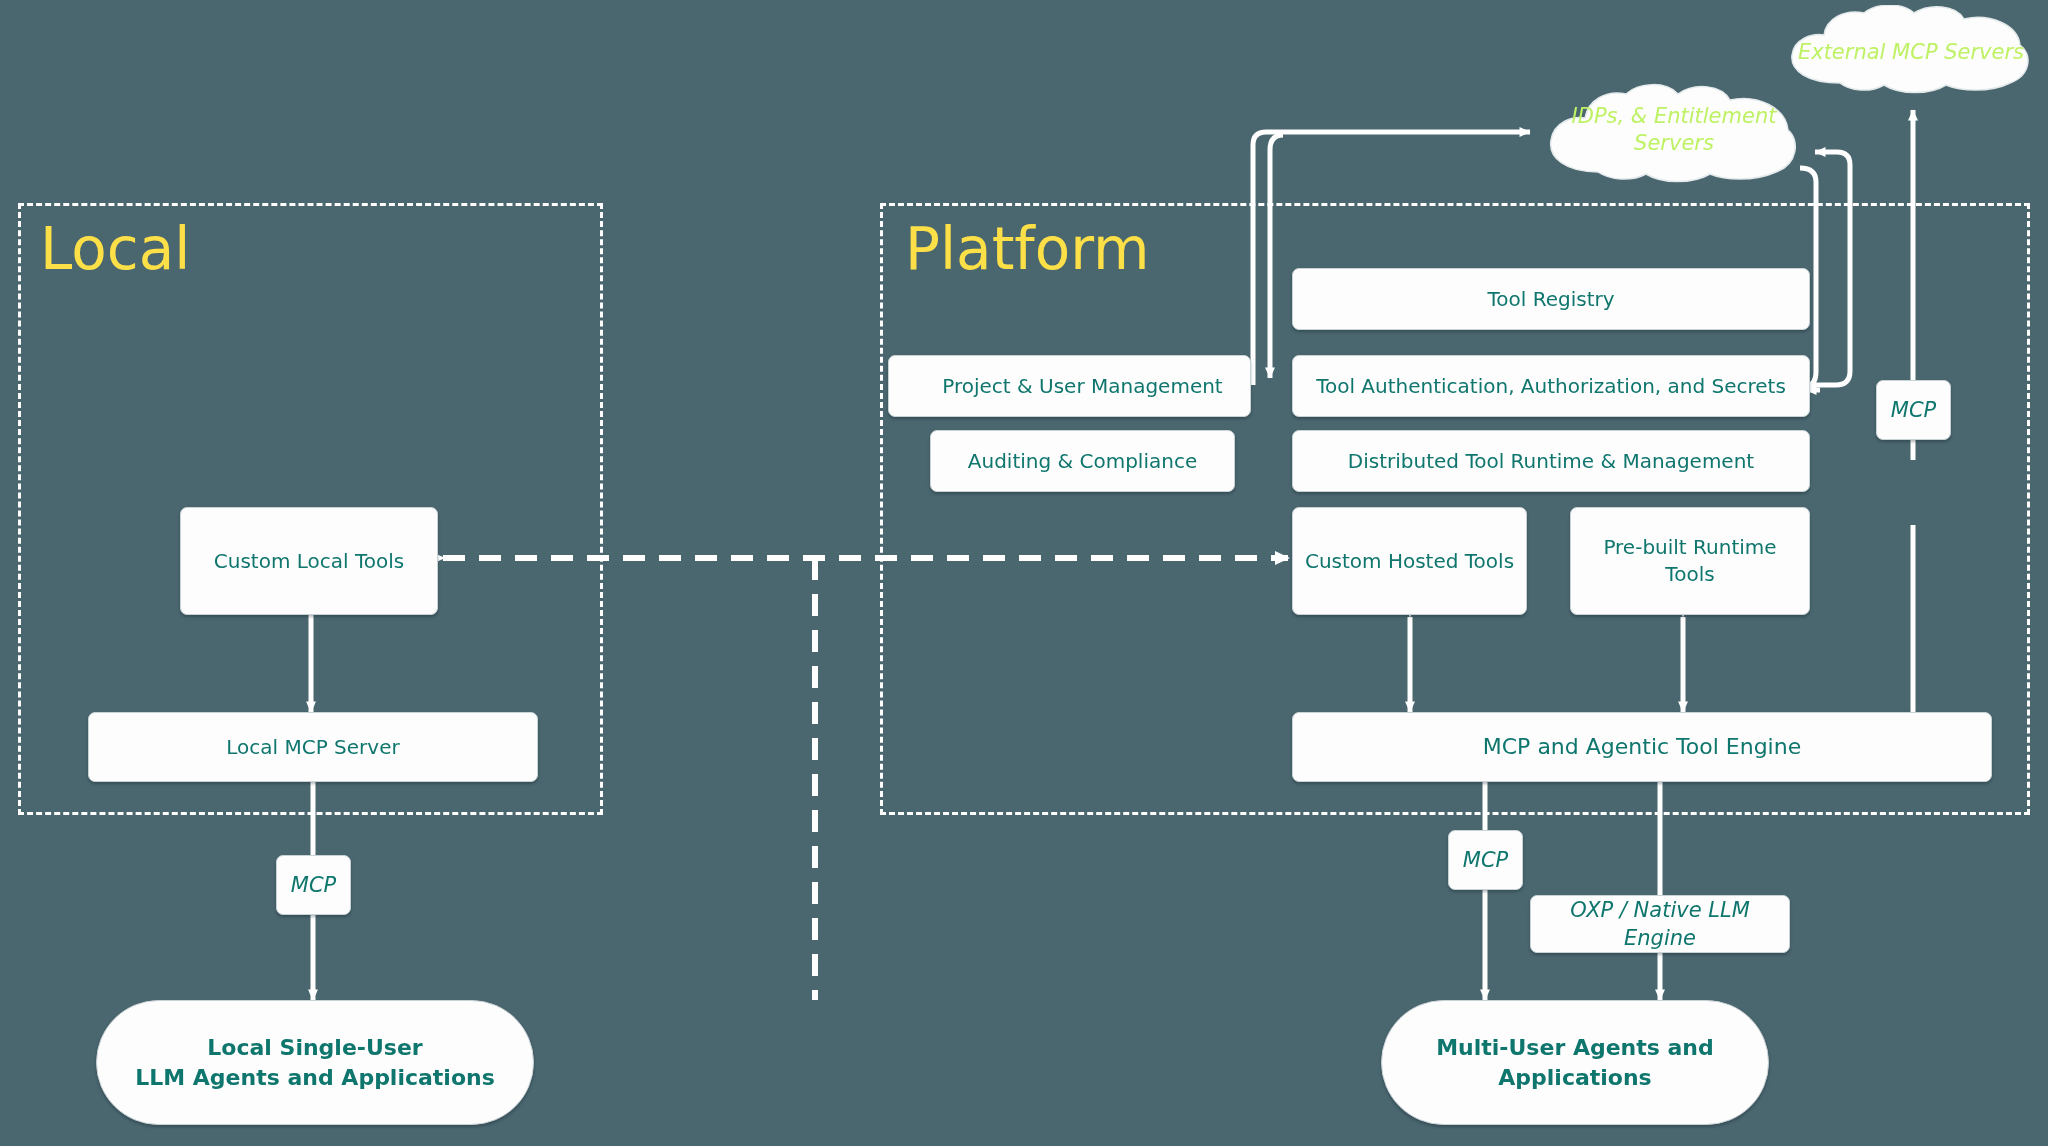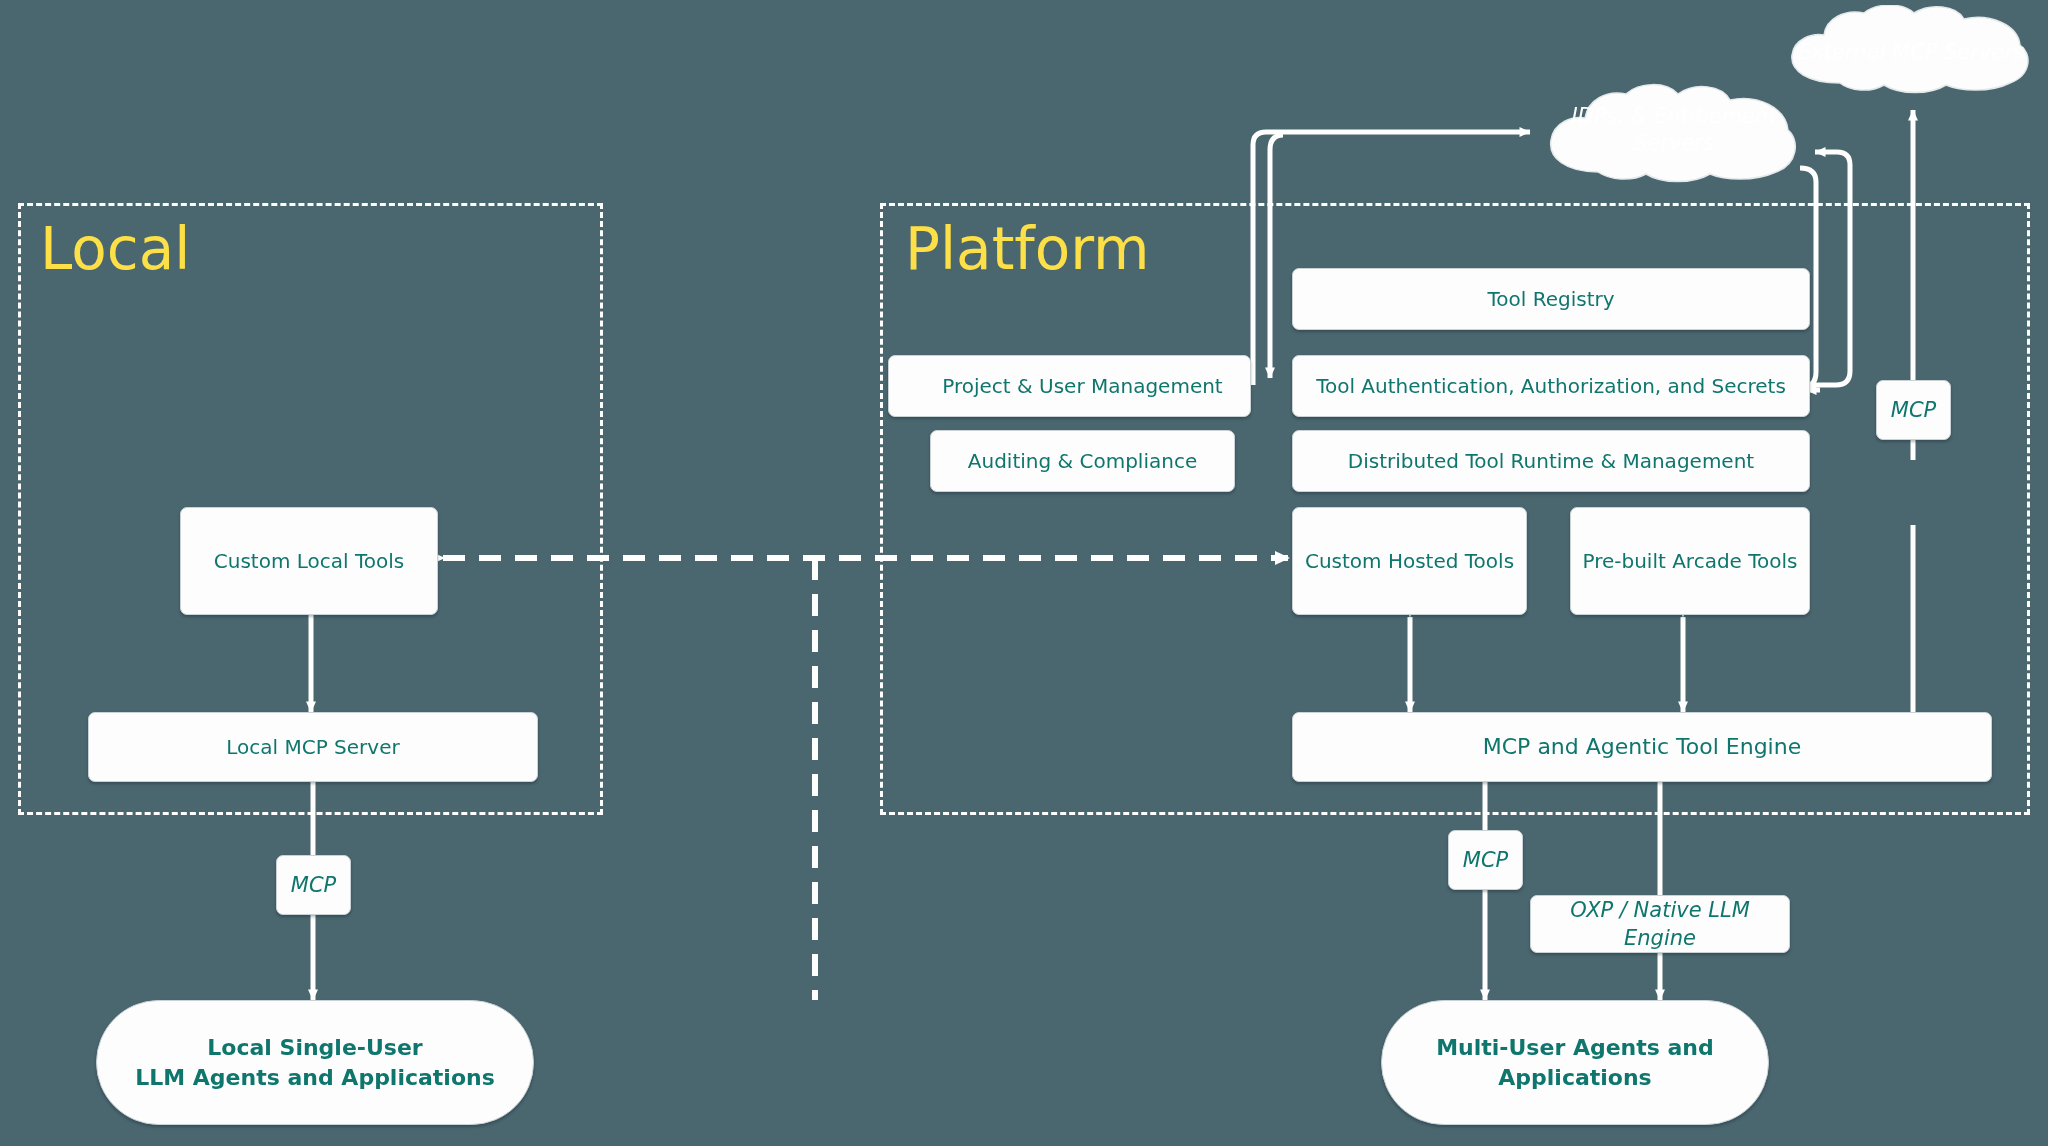--- a/index.html
+++ b/index.html
@@ -54,21 +54,21 @@
     font-weight: bold;
     font-size: 22px;
   }
   .badge {
     font-style: italic;
     font-size: 21px;
     border-radius: 7px;
   }
   .cloud {
     position: absolute;
-    color: #ffffff;
+    color: #bef264;
     font-style: italic;
     font-size: 21px;
     line-height: 1.3;
     text-align: right;
     display: flex;
     align-items: center;
     justify-content: center;
     z-index: 5;
   }
   .cloud-label { position: relative; z-index: 3; padding: 0 6px; }
@@ -186,21 +186,21 @@
   <div class="box" style="left:930px; top:430px; width:305px; height:62px;">Auditing &amp; Compliance</div>
 
   <div class="box" style="left:1292px; top:268px; width:518px; height:62px;">Tool Registry</div>
 
   <div class="box" style="left:1292px; top:355px; width:518px; height:62px;">Tool Authentication, Authorization, and Secrets</div>
 
   <div class="box" style="left:1292px; top:430px; width:518px; height:62px;">Distributed Tool Runtime &amp; Management</div>
 
   <div class="box" style="left:1292px; top:507px; width:235px; height:108px;">Custom Hosted Tools</div>
 
-  <div class="box" style="left:1570px; top:507px; width:240px; height:108px;">Pre-built Arcade Tools</div>
+  <div class="box" style="left:1570px; top:507px; width:240px; height:108px;">Pre-built Runtime Tools</div>
 
   <div class="box" style="left:1292px; top:712px; width:700px; height:70px; font-size:22px;">MCP and Agentic Tool Engine</div>
 
   <div class="box badge" style="left:1448px; top:830px; width:75px; height:60px;">MCP</div>
 
   <div class="box badge" style="left:1876px; top:380px; width:75px; height:60px;">MCP</div>
 
   <div class="box badge" style="left:1530px; top:895px; width:260px; height:58px;">OXP / Native LLM Engine</div>
 
   <div class="box pill" style="left:1381px; top:1000px; width:388px; height:125px; flex-direction:column;">

